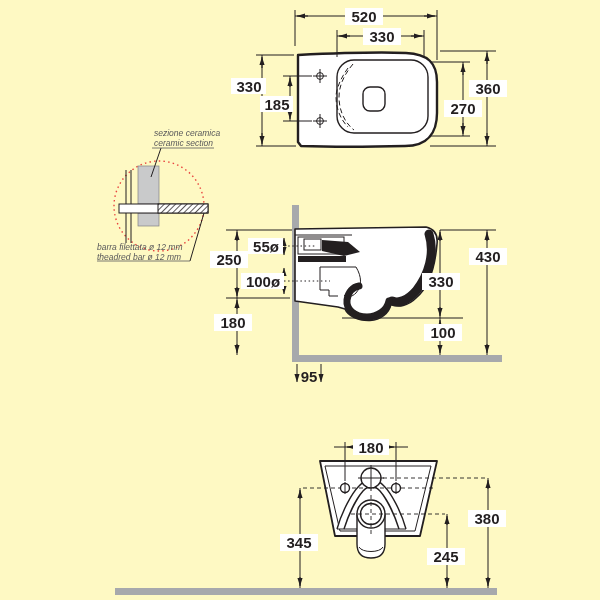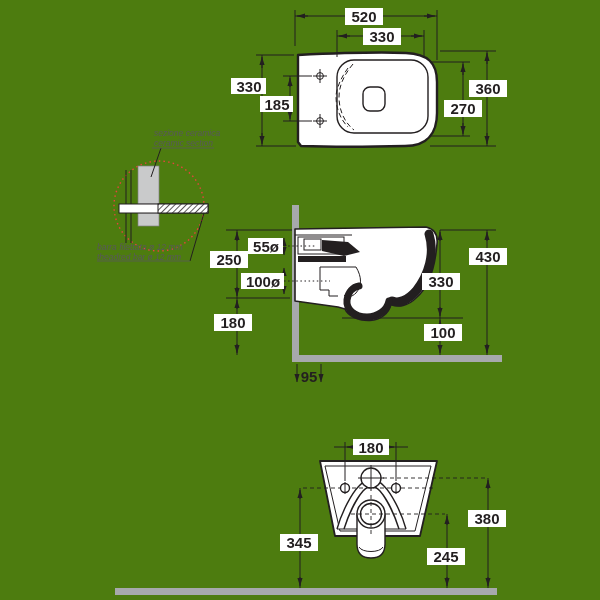--- a/index.html
+++ b/index.html
@@ -1,16 +1,16 @@
 <!DOCTYPE html>
 <html><head>
 <meta charset="utf-8">
 <style>
   html,body{margin:0;padding:0;background:#fff;}
-  #canvas{width:600px;height:600px;position:relative;background:#4d7c0f;overflow:hidden;}
+  #canvas{width:600px;height:600px;position:relative;background:#fef9c3;overflow:hidden;}
   svg text{font-family:"Liberation Sans", sans-serif;}
   .dim{font-size:15px;font-weight:bold;fill:#231f20;text-anchor:middle;}
   .note{font-size:8.5px;font-style:italic;fill:#58585a;text-anchor:start;}
   .thin{stroke:#231f20;stroke-width:1;fill:none;}
   .dimline{stroke:#231f20;stroke-width:1;fill:none;}
   .dash{stroke:#231f20;stroke-width:0.9;fill:none;stroke-dasharray:4 3;}
   .dots{stroke:#231f20;stroke-width:1;fill:none;stroke-dasharray:1.5 2.6;}
   .outline{stroke:#231f20;stroke-width:2.4;fill:#fff;stroke-linejoin:round;}
   .mid{stroke:#231f20;stroke-width:1.4;fill:#fff;}
   .bg{fill:#fff;}

